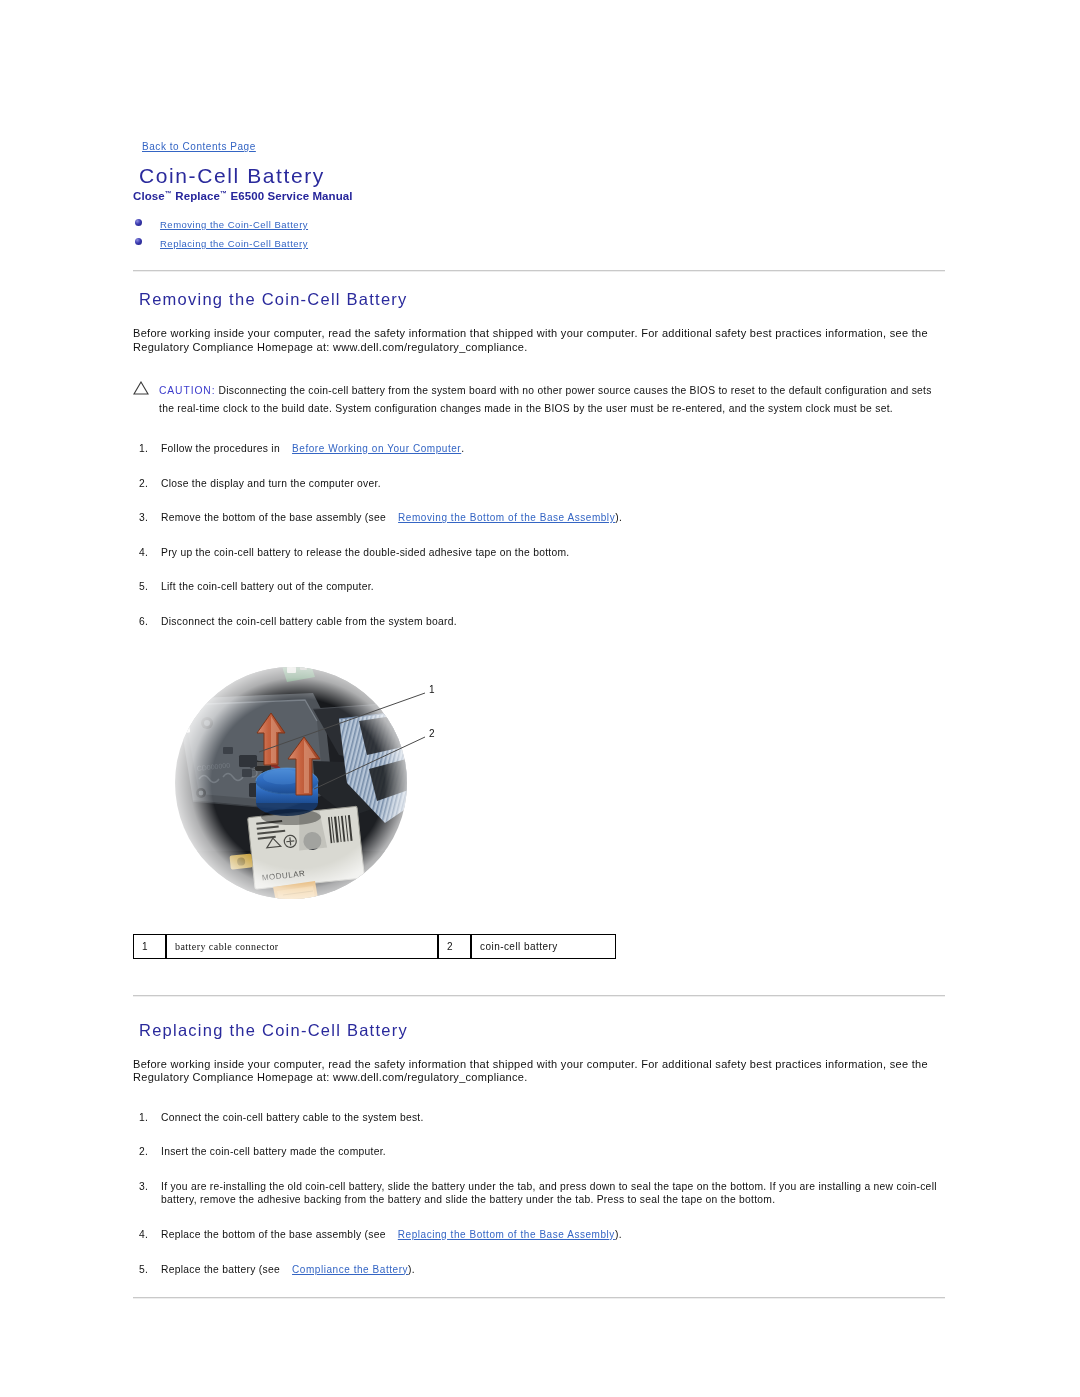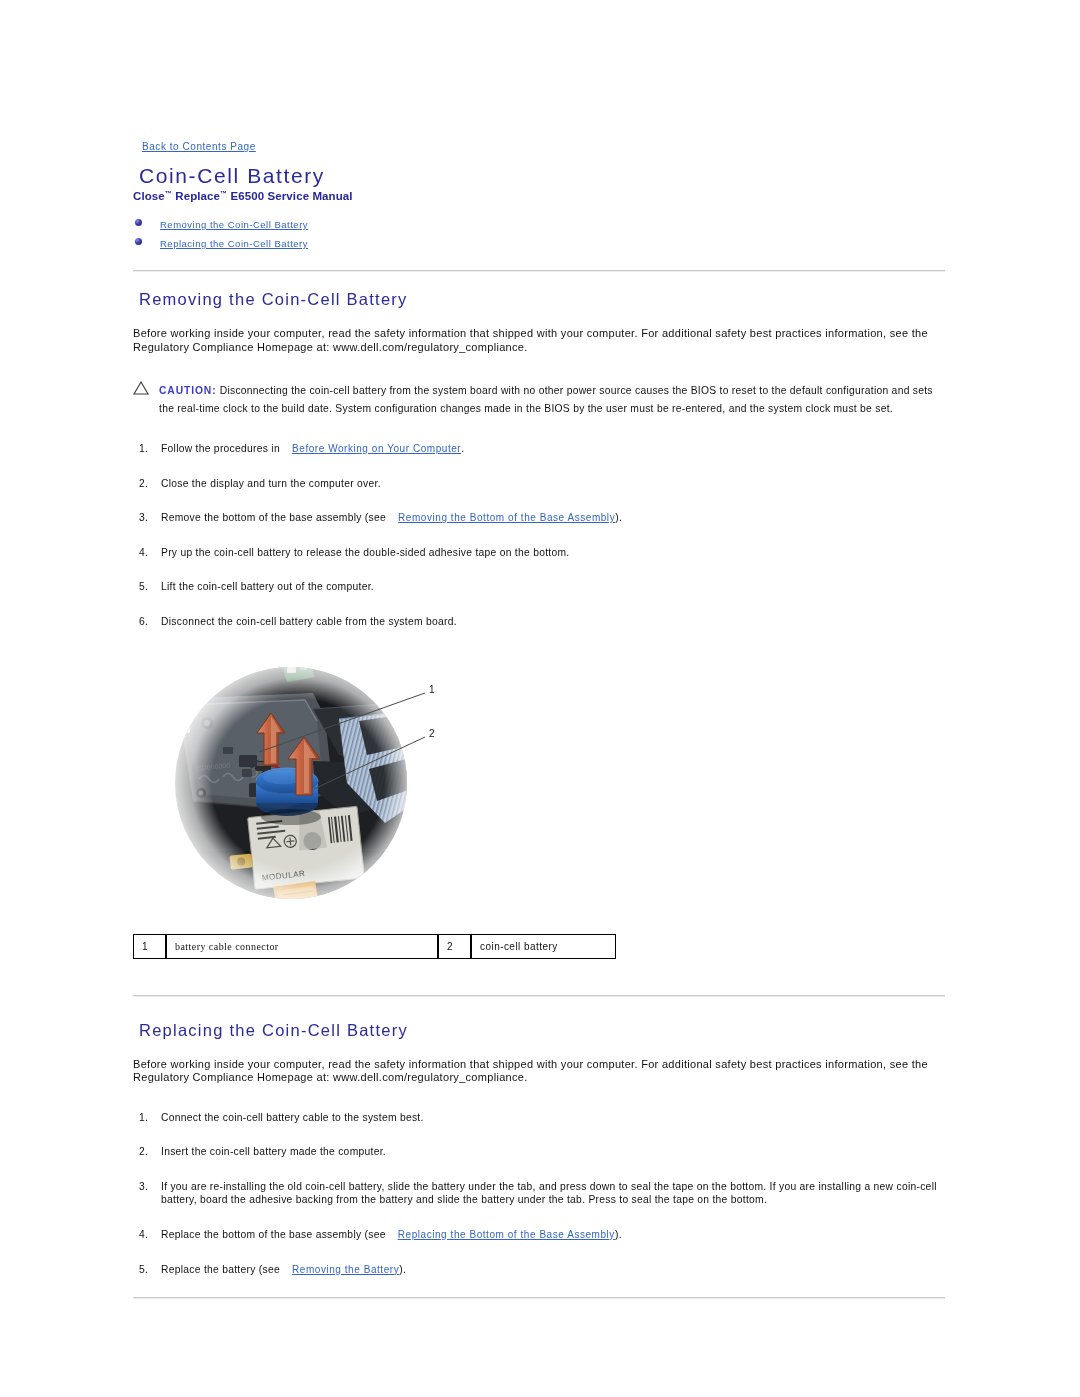--- a/index.html
+++ b/index.html
@@ -128,21 +128,20 @@
   }
   .caution-text {
     font-size: 10.3px;
     line-height: 13.6px;
     letter-spacing: 0.28px;
     color: #111;
   }
   .caution-label {
     color: #3b3bcc;
     letter-spacing: 0.9px;
-    font-weight: bold;
   }
 
   
   ol.steps {
     list-style: none;
     margin: 0;
     padding: 0;
   }
   ol.steps > li {
     position: relative;
@@ -478,26 +477,26 @@
     <p class="intro">Before working inside your computer, read the safety information that shipped with your computer. For additional safety best practices information, see the Regulatory Compliance Homepage at: www.dell.com/regulatory_compliance.</p>
 
     <ol class="steps">
       <li>
         <span class="num">1.</span><span>Connect the coin-cell battery cable to the system best.</span>
       </li>
       <li>
         <span class="num">2.</span><span>Insert the coin-cell battery made the computer.</span>
       </li>
       <li>
-        <span class="num">3.</span><span>If you are re-installing the old coin-cell battery, slide the battery under the tab, and press down to seal the tape on the bottom. If you are installing a new coin-cell battery, board the adhesive backing from the battery and slide the battery under the tab. Press to seal the tape on the bottom.</span>
+        <span class="num">3.</span><span>If you are re-installing the old coin-cell battery, slide the battery under the tab, and press down to seal the tape on the bottom. If you are installing a new coin-cell battery, remove the adhesive backing from the battery and slide the battery under the tab. Press to seal the tape on the bottom.</span>
       </li>
       <li>
         <span class="num">4.</span><span>Replace the bottom of the base assembly (see </span><a class="doclink" href="#">Replacing the Bottom of the Base Assembly</a><span>).</span>
       </li>
       <li>
-        <span class="num">5.</span><span>Replace the battery (see </span><a class="doclink" href="#">Removing the Battery</a><span>).</span>
+        <span class="num">5.</span><span>Replace the battery (see </span><a class="doclink" href="#">Compliance the Battery</a><span>).</span>
       </li>
     </ol>
 
     <hr class="rule" style="margin-top:16px;">
 
   </div>
 </div>
 
 </body></html>

